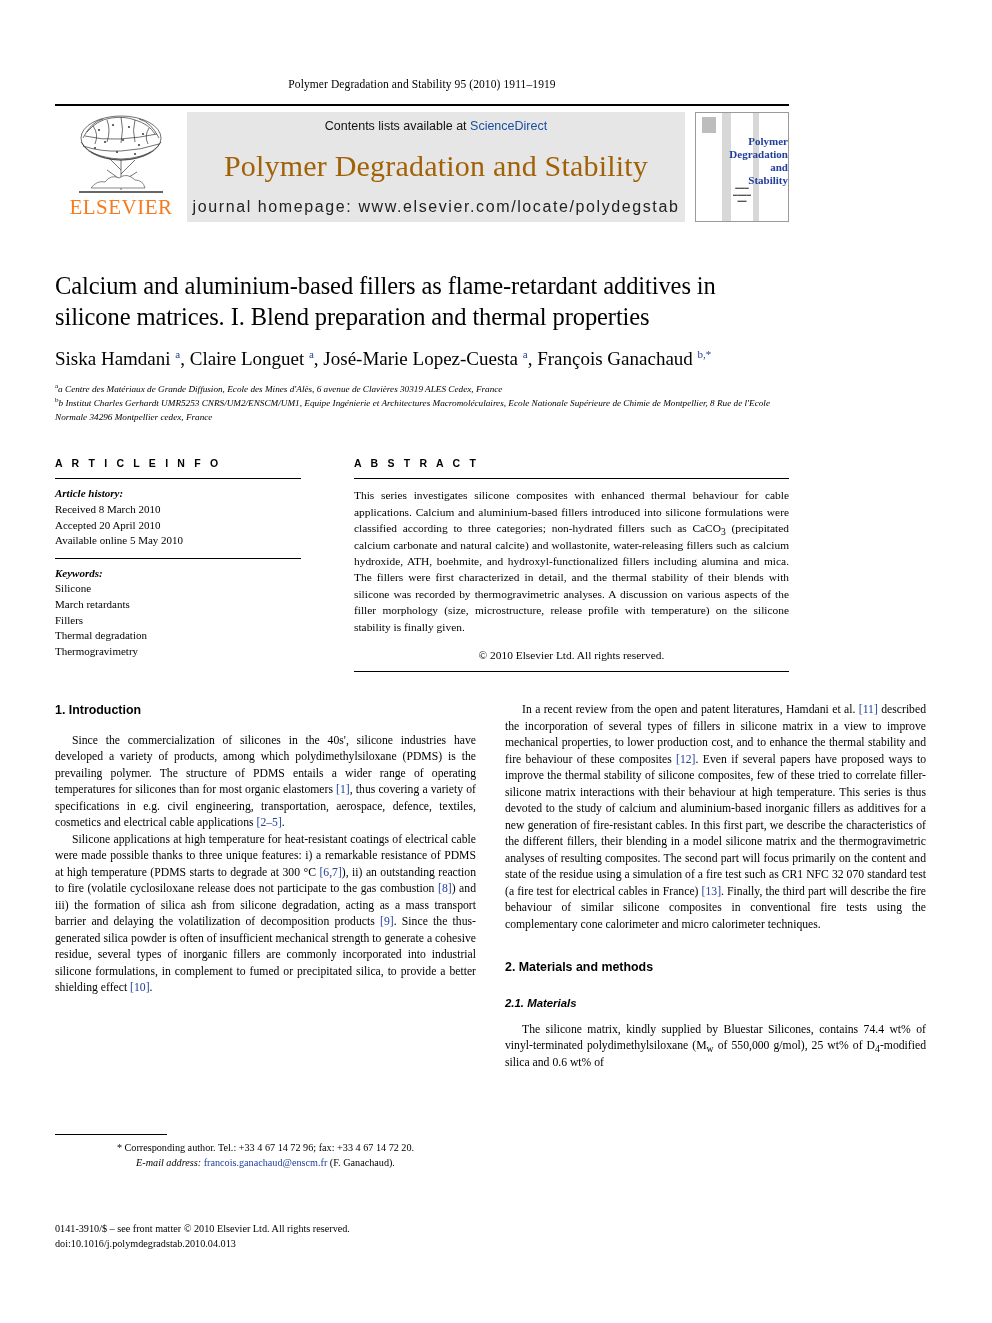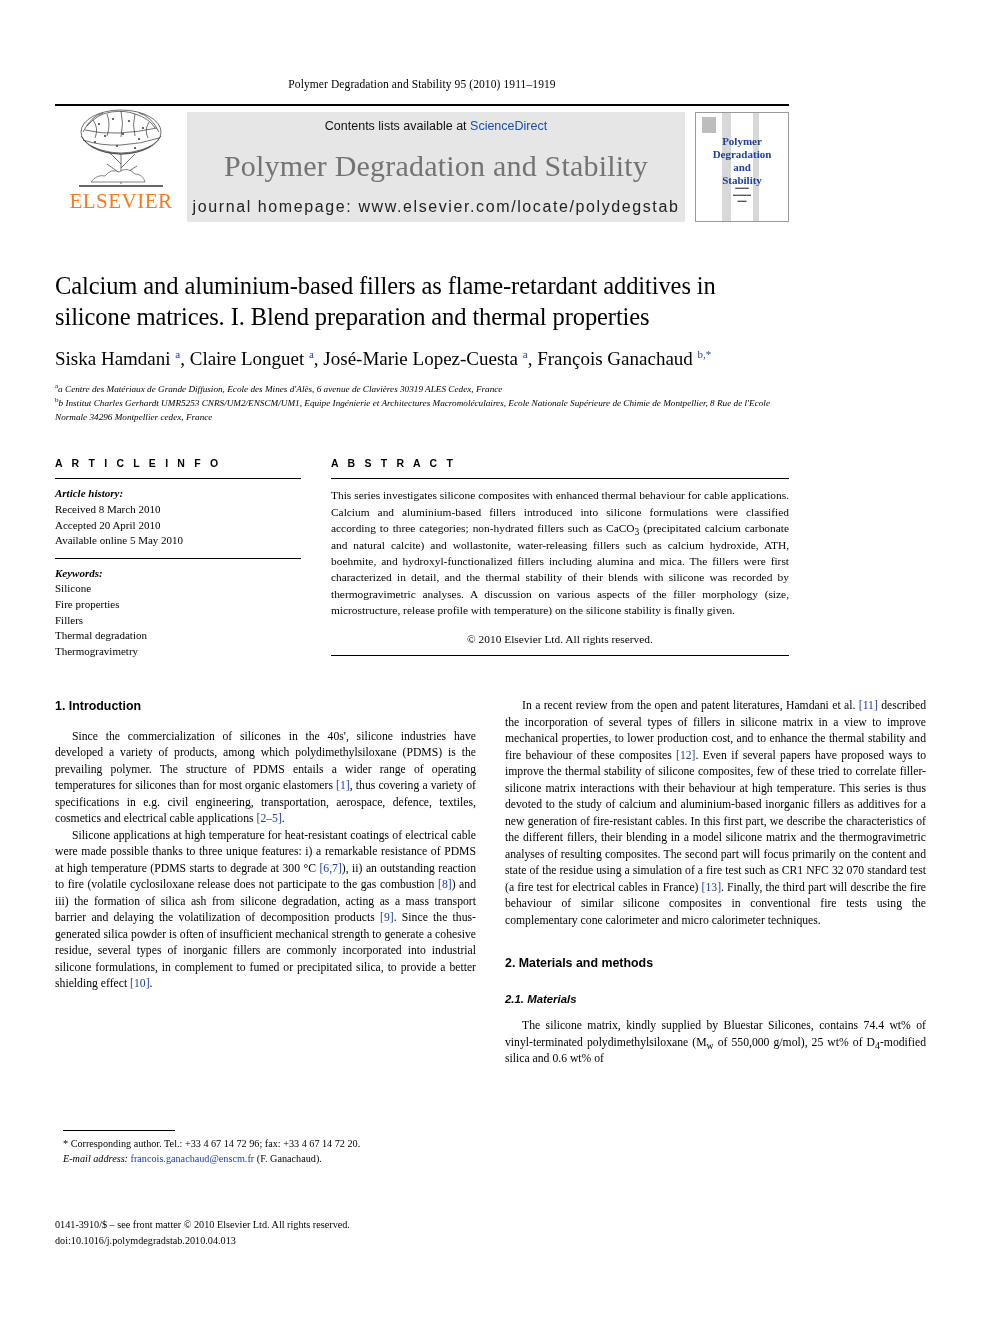--- a/index.html
+++ b/index.html
@@ -35,20 +35,21 @@
     margin: 14px 55px 0 55px;
     border-top: 2.5px solid #000;
     display: flex;
     align-items: stretch;
     height: 120px;
   }
   .elsevier-logo {
     width: 132px;
     flex: 0 0 132px;
     position: relative;
+    padding-top: 6px;
     box-sizing: border-box;
   }
   .tree-svg { display:block; margin: 0 auto; }
   .elsevier-word {
     font-family: "Liberation Serif", serif;
     color: #F57A20;
     font-size: 21px;
     letter-spacing: 0.5px;
     text-align: center;
     font-weight: normal;
@@ -70,21 +71,21 @@
     font-family: "Liberation Sans", sans-serif;
     font-size: 12.5px;
     color: #111;
   }
   .contents-line .sd {
     color: #1a4fa0;
   }
   .journal-title {
     font-family: "Liberation Serif", serif;
     font-size: 30px;
-    color: #737373;
+    color: #a16207;
     letter-spacing: 0.2px;
   }
   .homepage-line {
     font-family: "Liberation Sans", sans-serif;
     font-size: 16px;
     letter-spacing: 1.6px;
     color: #222;
   }
   .cover-thumb {
     width: 92px;
@@ -93,21 +94,21 @@
     border: 1px solid #9a9a9a;
     background: #fff;
     position: relative;
     overflow: hidden;
   }
   .cover-stripe {
     position: absolute; top:0; bottom:0; width: 9px; background:#d8d8d8;
   }
   .cover-title {
     position: relative;
-    text-align: center;
+    text-align: right;
     font-family: "Liberation Serif", serif;
     font-size: 11px;
     color: #22409a;
     line-height: 1.18;
     margin-top: 22px;
     font-weight: bold;
   }
   .cover-mini {
     position: absolute;
     left: 6px; top: 4px;
@@ -143,21 +144,21 @@
     font-size: 9.2px;
     font-style: italic;
     line-height: 1.52;
   }
   .affiliations sup { font-style: normal; font-size:7px; }
 
   
   .info-abstract {
     margin: 32px 55px 0 55px;
     display: flex;
-    gap: 30px;
+    gap: 53px;
   }
   .col-info { width: 246px; flex: 0 0 246px; }
   .col-abstract { flex: 1 1 auto; }
   .sec-head {
     font-family: "Liberation Sans", sans-serif;
     font-size: 10.5px;
     font-weight: bold;
     letter-spacing: 3.2px;
     margin-bottom: 9px;
   }
@@ -202,23 +203,24 @@
   }
   p.para {
     margin: 0;
     text-indent: 17px;
     text-align: justify;
     hyphens: none;
   }
   .ref { color: #22409a; }
   .footnote-area {
     position: absolute;
-    left: 8px;
+    left: 0;
     top: 432px;
     width: 421px;
+    text-align: center;
   }
   .fn-rule { border-top: 1px solid #000; width: 112px; margin-bottom: 6px; }
   .footnote {
     font-size: 10.2px;
     line-height: 1.45;
     padding-left: 9px;
     text-indent: -9px;
   }
   .footnote .em { font-style: italic; }
   .mail { color: #22409a; }
@@ -309,21 +311,21 @@
       <div class="info-group">
         <div class="ital">Article history:</div>
         <div>Received 8 March 2010</div>
         <div>Accepted 20 April 2010</div>
         <div>Available online 5 May 2010</div>
       </div>
       <div class="rule"></div>
       <div class="info-group">
         <div class="ital">Keywords:</div>
         <div>Silicone</div>
-        <div>Fire properties</div>
+        <div>March retardants</div>
         <div>Fillers</div>
         <div>Thermal degradation</div>
         <div>Thermogravimetry</div>
       </div>
     </div>
 
     <div class="col-abstract">
       <div class="sec-head">A B S T R A C T</div>
       <div class="rule"></div>
       <div class="abstract-body">

